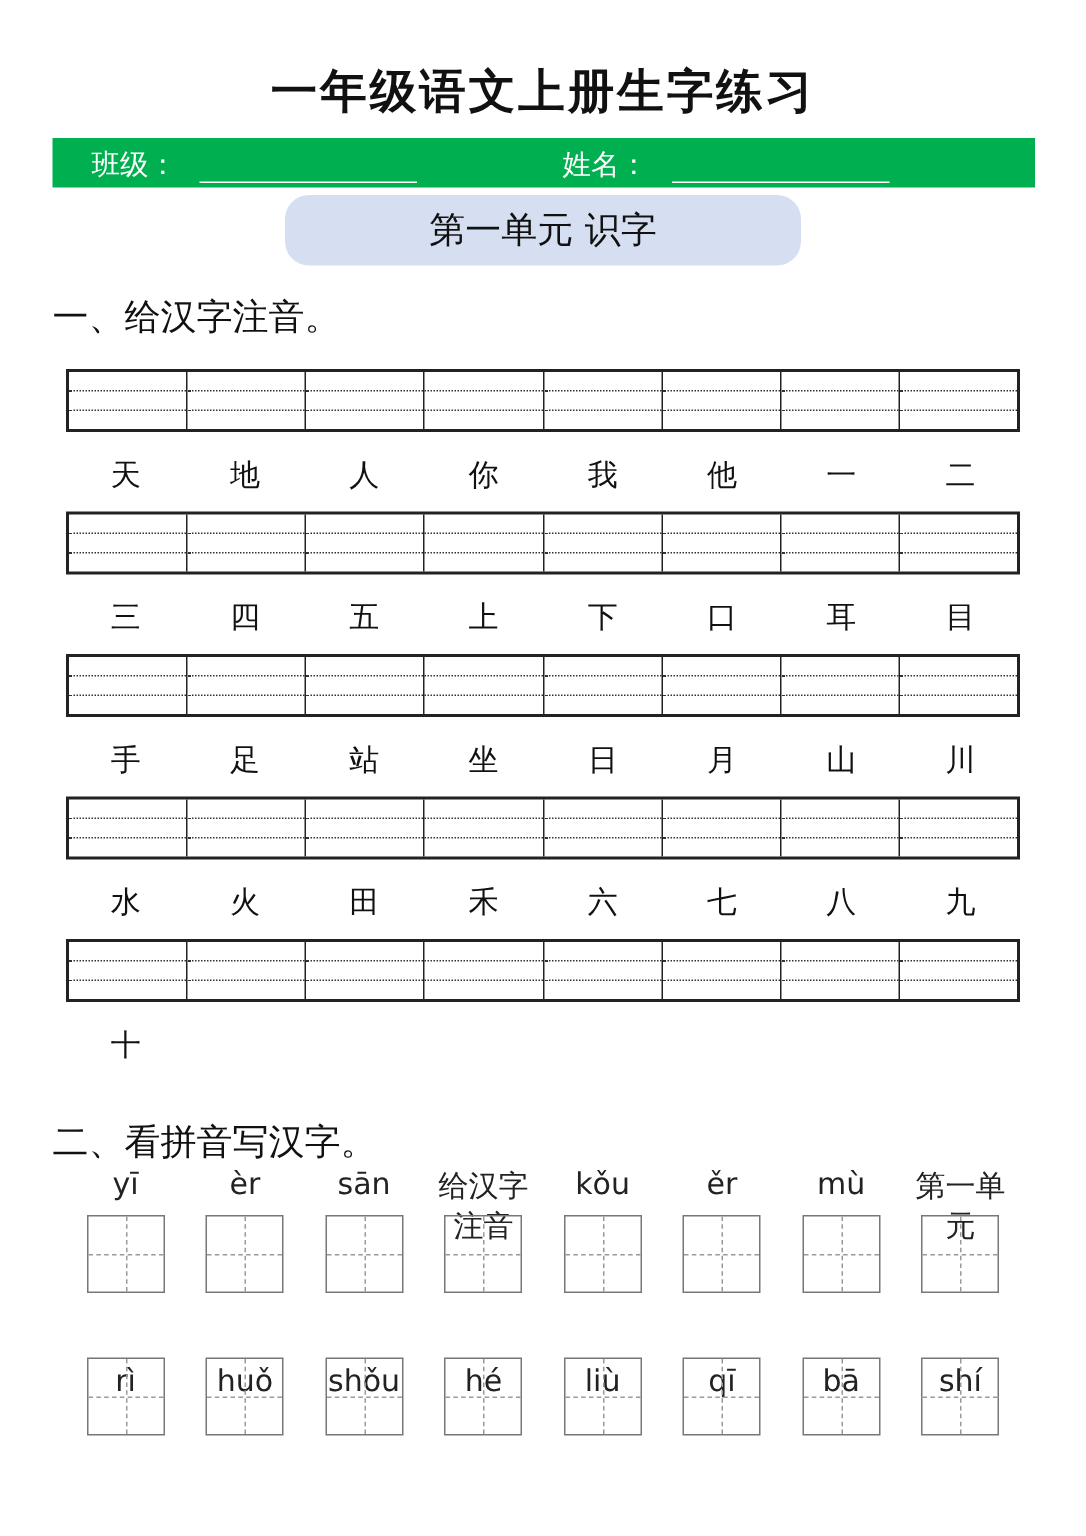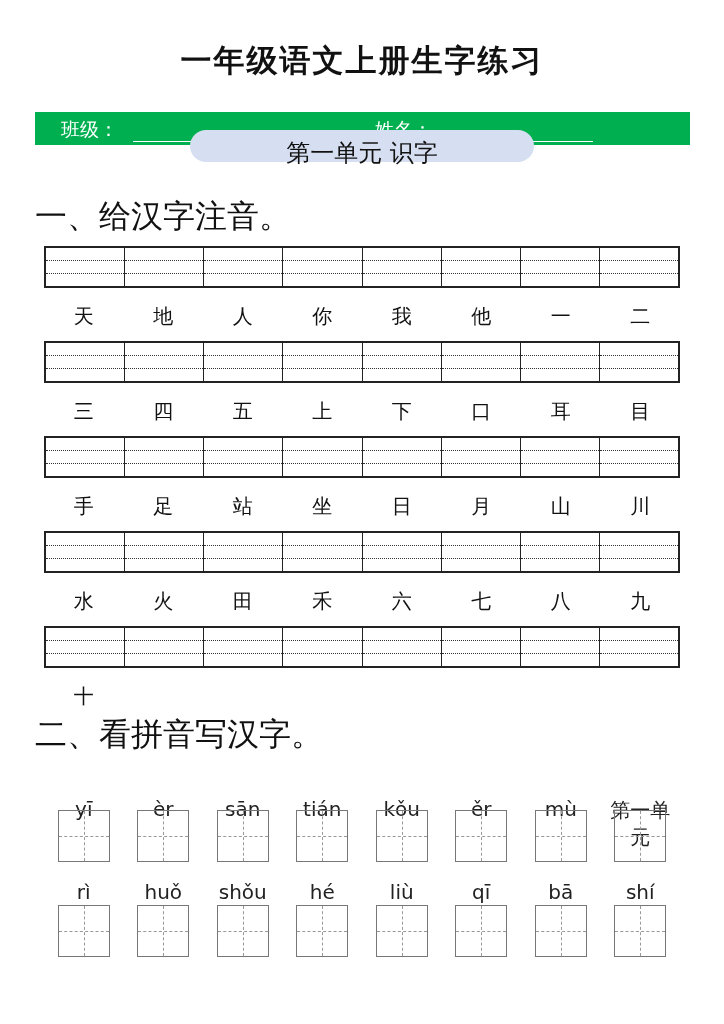--- a/index.html
+++ b/index.html
@@ -1,35 +1,35 @@
 <!DOCTYPE html>
 <html><head>
 <meta charset="utf-8">
 <style>
   html, body { margin:0; padding:0; }
   body { width:724px; height:1024px; background:#ffffff; position:relative; overflow:hidden;
          font-family:"DejaVu Serif", serif; color:#111; }
   .abs { position:absolute; }
   .title { left:0; width:724px; top:40px; text-align:center; font-size:31px; font-weight:bold;
            letter-spacing:2px; box-sizing:border-box; font-family:"DejaVu Sans", sans-serif; }
-  .bar { left:35px; top:92px; width:655px; height:33px; background:#00b050;margin-top:20px; }
+  .bar { left:35px; top:92px; width:655px; height:33px; background:#00b050; }
   .bar-label { position:absolute; top:5px; color:#fff; font-size:19px; font-family:"DejaVu Serif", serif; }
   .bar-line { position:absolute; top:29px; height:1px; background:#fff; }
-  .unit { left:190px; top:130px; width:344px; height:32px; background:#d6dff1; border-radius:16px;
+  .unit { left:190px; top:130px; width:344px; height:47px; background:#d6dff1; border-radius:16px;
           text-align:center; line-height:47px; font-size:24px; }
-  .sec { left:35px; font-size:32px; }
+  .sec { left:35px; font-size:24px; }
   .grid { left:44px; width:636px; height:42px; border:2px solid #222; box-sizing:border-box; display:flex; }
   .gcell { flex:1; border-right:1.5px solid #222; position:relative; }
   .gcell:last-child { border-right:none; }
   .gcell::before, .gcell::after { content:""; position:absolute; left:0; right:0; border-top:1.5px dotted #333; }
   .gcell::before { top:12px; } .gcell::after { top:25px; }
   .chars { left:44px; width:636px; display:flex; font-size:20px; }
   .chars span { width:79.5px; text-align:center; }
   .pyrow { left:44px; width:636px; display:flex; font-family:"DejaVu Sans", sans-serif; font-size:20px; color:#222; }
-  .pyrow span { width:79.5px; text-align:center;margin-top:20px; }
+  .pyrow span { width:79.5px; text-align:center; }
   .boxrow { left:44px; width:636px; display:flex; }
   .boxslot { width:79.5px; display:flex; justify-content:center; }
   .tbox { width:52px; height:52px; border:1.5px solid #777; box-sizing:border-box; position:relative; }
   .tbox::before { content:""; position:absolute; left:50%; top:0; bottom:0; border-left:1px dashed #999; }
   .tbox::after { content:""; position:absolute; top:50%; left:0; right:0; border-top:1px dashed #999; }
 </style>
 </head>
 <body>
 
 <div class="abs title">一年级语文上册生字练习</div>
@@ -136,27 +136,27 @@
     <div class="gcell"></div>
   <div class="gcell"></div>
     <div class="gcell"></div>
     <div class="gcell"></div>
     <div class="gcell"></div>
 </div>
 <div class="abs chars" style="top:683px">
   <span>十</span>
 </div>
 
-<div class="abs sec" style="top:713px">二、看拼音写汉字。</div>
+<div class="abs sec" style="top:745px">二、看拼音写汉字。</div>
 
 <div class="abs pyrow" style="top:777px">
   <span>yī</span>
   <span>èr</span>
   <span>sān</span>
-  <span>tián</span>
+  <span>给汉字注音</span>
   <span>kǒu</span>
   <span>ěr</span>
   <span>mù</span>
   <span>第一单元</span>
 </div>
 <div class="abs boxrow" style="top:810px">
   <div class="boxslot">
       <div class="tbox"></div>
     </div>
   <div class="boxslot">
@@ -175,21 +175,21 @@
       <div class="tbox"></div>
     </div>
   <div class="boxslot">
       <div class="tbox"></div>
     </div>
   <div class="boxslot">
       <div class="tbox"></div>
     </div>
 </div>
 
-<div class="abs pyrow" style="top:860px">
+<div class="abs pyrow" style="top:908px">
   <span>rì</span>
   <span>huǒ</span>
   <span>shǒu</span>
   <span>hé</span>
   <span>liù</span>
   <span>qī</span>
   <span>bā</span>
   <span>shí</span>
 </div>
 <div class="abs boxrow" style="top:905px">

